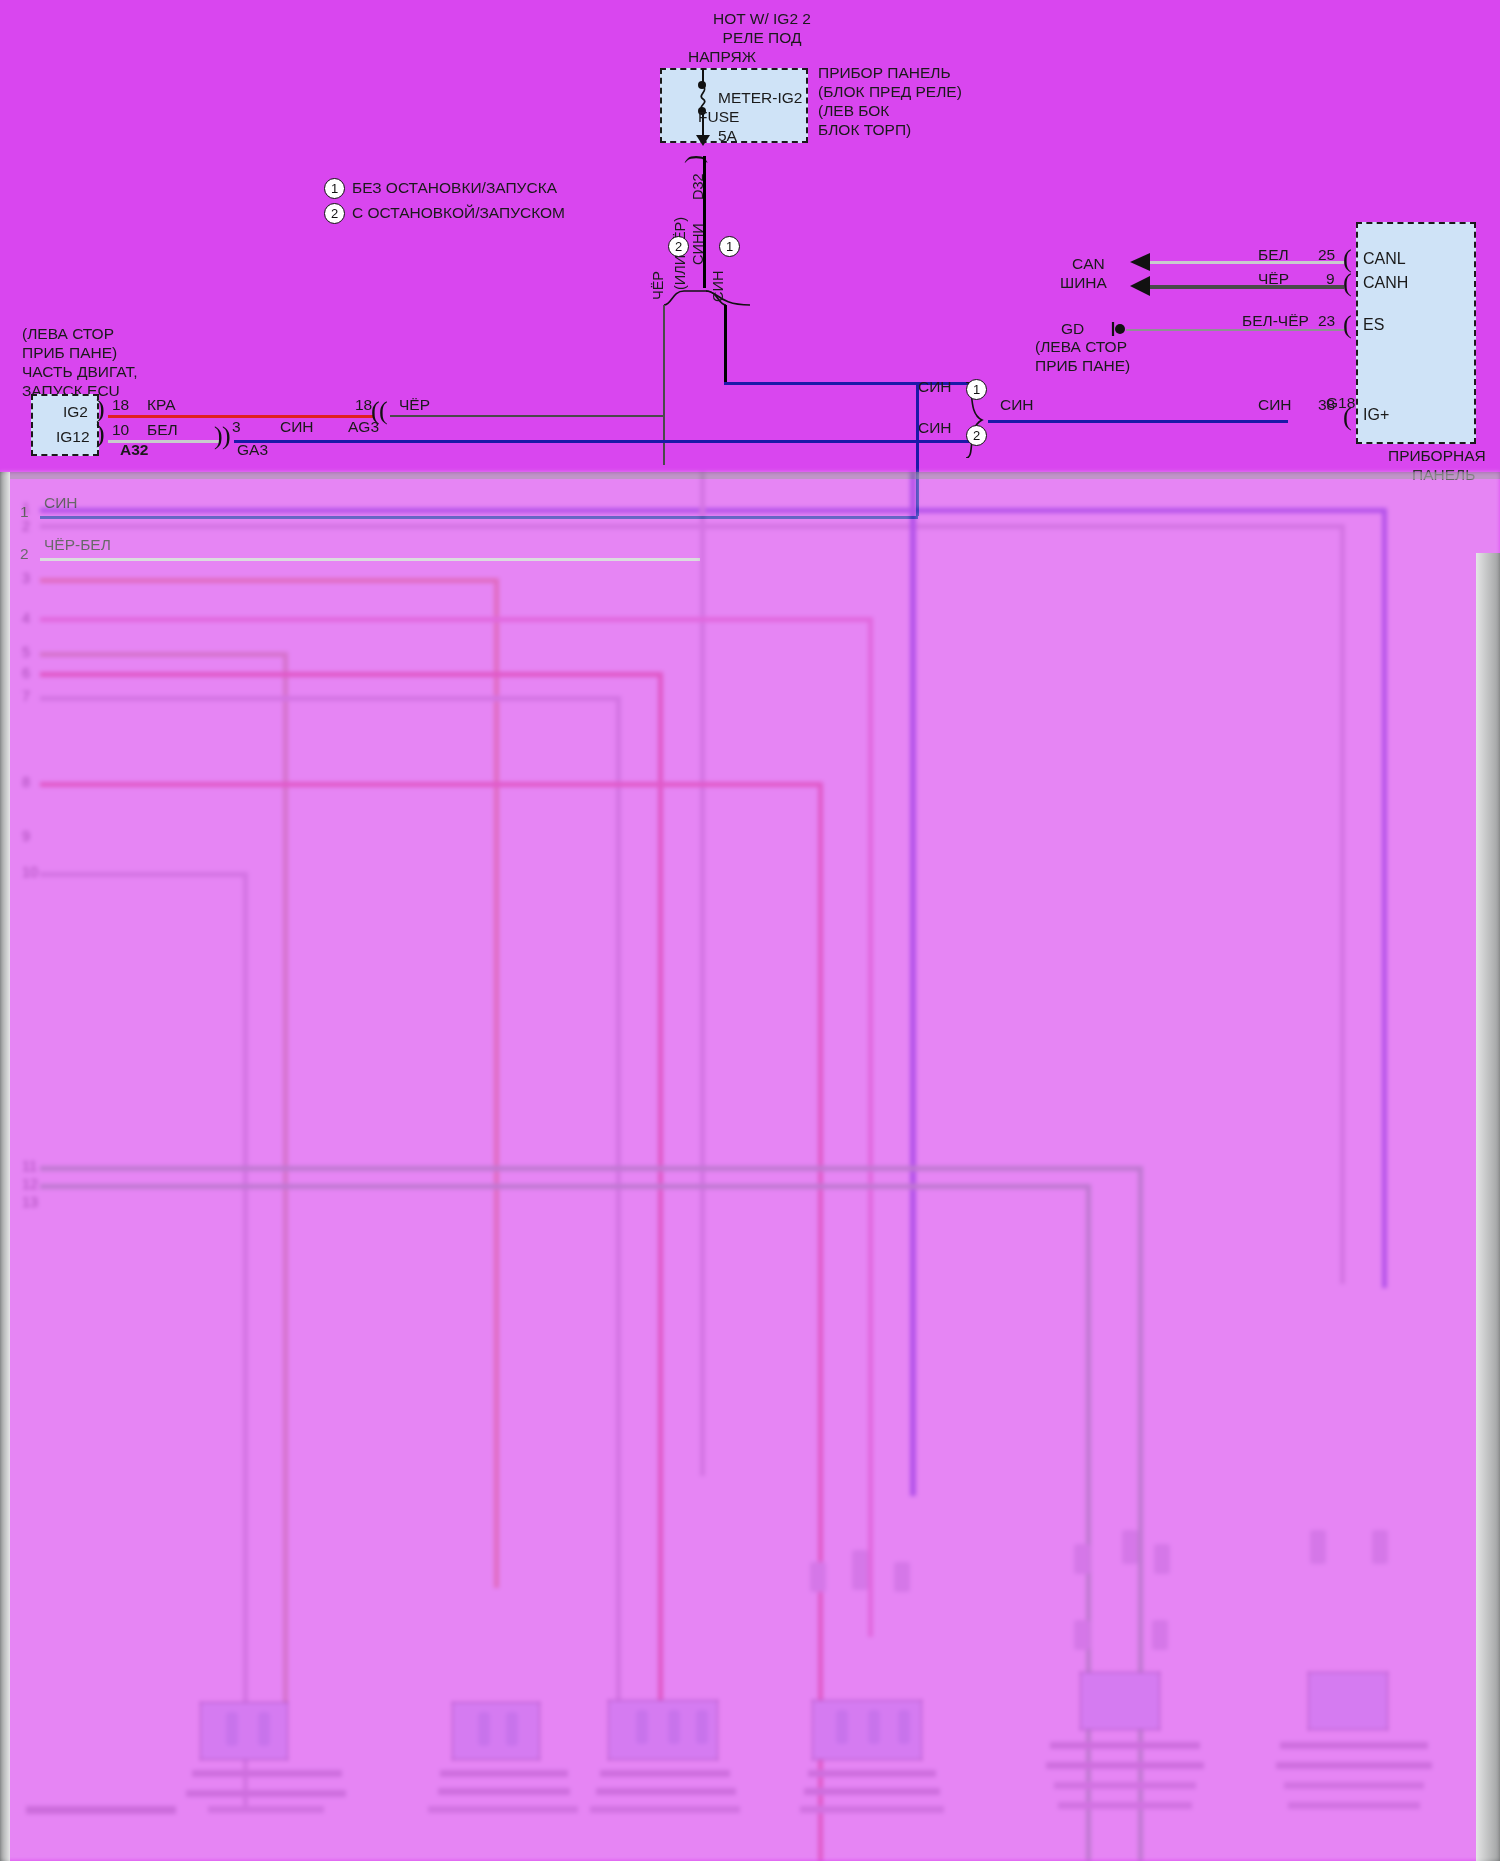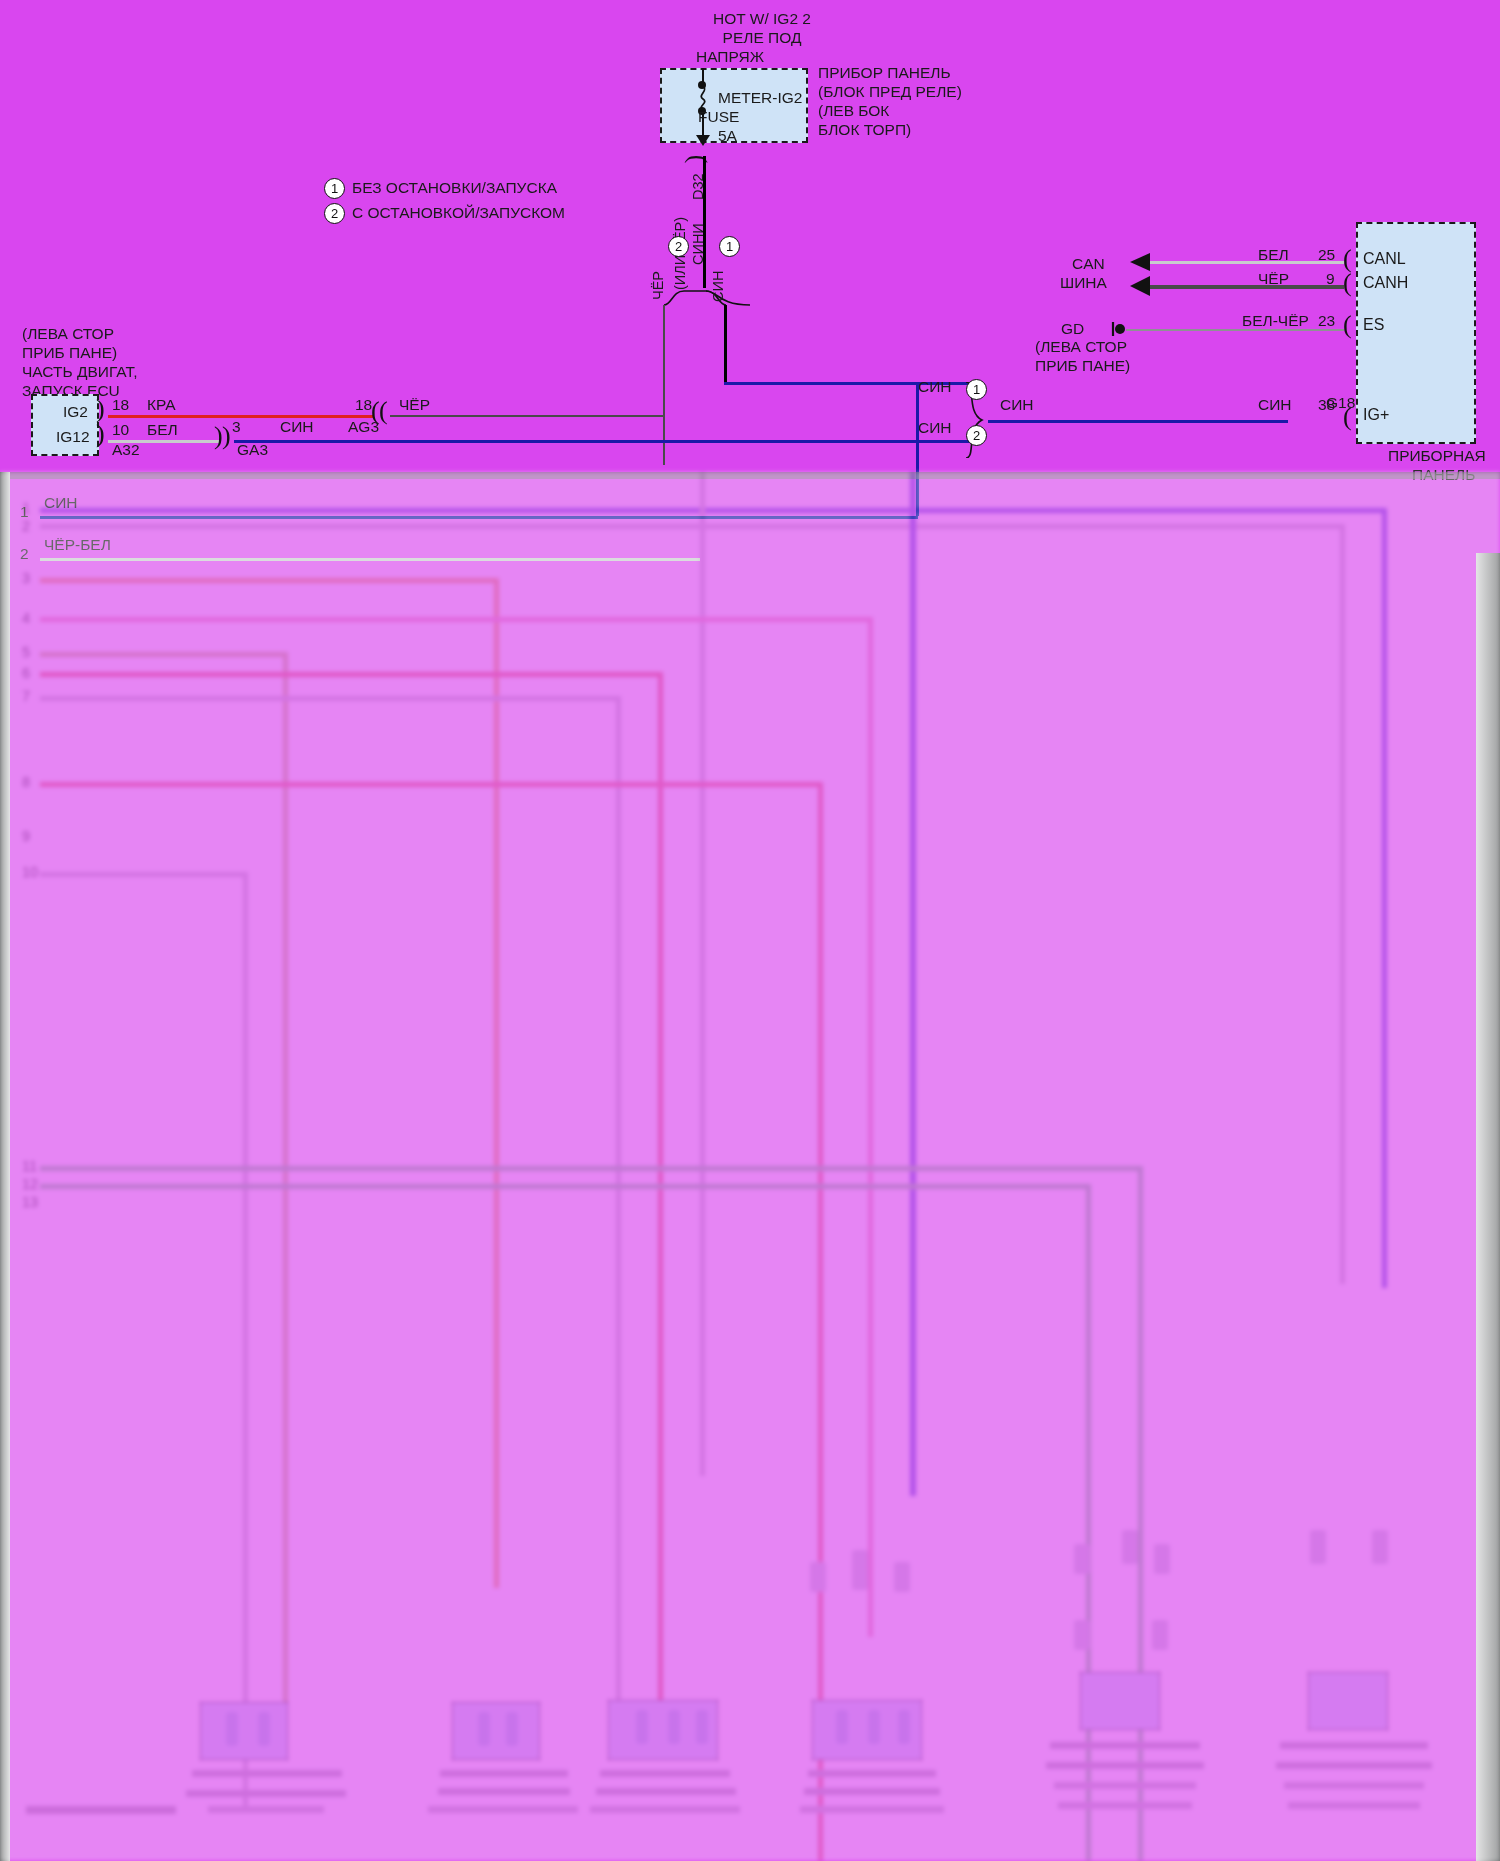--- a/index.html
+++ b/index.html
@@ -48,21 +48,21 @@
 </style>
 </head>
 <body>
 
 <div id="page">
 
   <div class="abs" style="left:0;top:0;width:1500px;height:472px;">
 
     <div class="txt t15" style="left:672px;top:10px;text-align:center;width:180px;">HOT W/ IG2 2</div>
     <div class="txt t15" style="left:672px;top:29px;text-align:center;width:180px;">РЕЛЕ ПОД</div>
-    <div class="txt t15" style="left:640px;top:48px;text-align:center;width:180px;">НАПРЯЖ</div>
+    <div class="txt t15" style="left:688px;top:48px;text-align:left;width:180px;">НАПРЯЖ</div>
 
     <div class="box" style="left:660px;top:68px;width:148px;height:75px;"></div>
 
     <div class="wire v" style="left:702px;top:68px;height:16px;border-left-width:2px;border-color:#111;"></div>
     <div class="dot" style="left:698px;top:81px;width:8px;height:8px;"></div>
     <svg class="abs" style="left:696px;top:86px;" width="14" height="24" viewBox="0 0 14 24">
       <path d="M7 0 C13 5, 1 9, 7 13 C13 17, 1 20, 7 24" fill="none" stroke="#111" stroke-width="1.8"></path>
     </svg>
     <div class="dot" style="left:698px;top:107px;width:8px;height:8px;"></div>
     <div class="wire v" style="left:702px;top:113px;height:27px;border-left-width:2px;border-color:#111;"></div>
@@ -117,21 +117,21 @@
     <div class="txt t15" style="left:63px;top:403px;">IG2</div>
     <div class="txt t15" style="left:56px;top:428px;">IG12</div>
 
     <div class="brk" style="left:96px;top:396px;">)</div>
     <div class="brk" style="left:96px;top:421px;">)</div>
 
     <div class="txt t15" style="left:112px;top:396px;">18</div>
     <div class="txt t15" style="left:147px;top:396px;">КРА</div>
     <div class="txt t15" style="left:112px;top:421px;">10</div>
     <div class="txt t15" style="left:147px;top:421px;">БЕЛ</div>
-    <div class="txt t15" style="left:112px;top:441px;">A32</div>
+    <div class="txt t15" style="left:120px;top:441px;font-weight:bold;">A32</div>
 
     <div class="wire h w-red" style="left:108px;top:415px;width:265px;border-top-width:3px;"></div>
 
     <div class="wire h w-ltgray" style="left:108px;top:440px;width:112px;border-top-width:3px;"></div>
 
     <div class="brk" style="left:214px;top:423px;">)</div>
     <div class="brk" style="left:222px;top:423px;">)</div>
     <div class="txt t15" style="left:232px;top:418px;">3</div>
     <div class="txt t15" style="left:280px;top:418px;">СИН</div>
     <div class="txt t15" style="left:231px;top:441px;margin-left:6px;">GA3</div>

